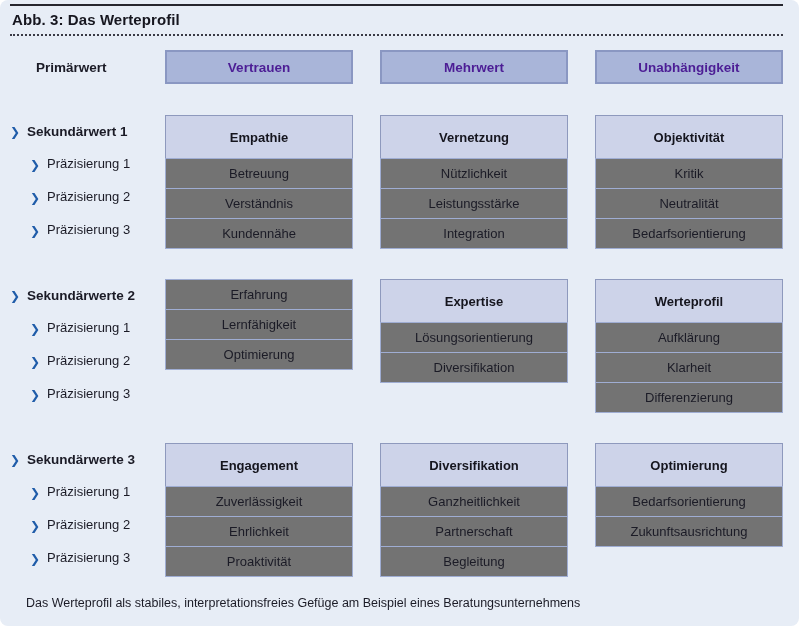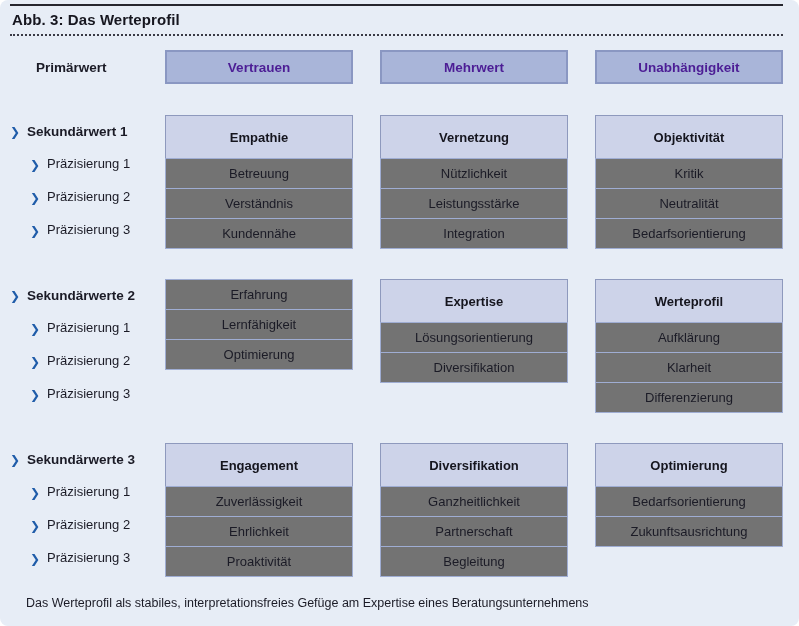--- a/index.html
+++ b/index.html
@@ -243,15 +243,15 @@
       <div class="cell">Partnerschaft</div>
       <div class="cell">Begleitung</div>
     </div>
     <div class="vcol">
       <div class="cell hdr">Optimierung</div>
       <div class="cell">Bedarfsorientierung</div>
       <div class="cell">Zukunftsausrichtung</div>
     </div>
   </div>
 
-  <div class="caption">Das Werteprofil als stabiles, interpretationsfreies Gefüge am Expertise eines Beratungsunternehmens</div>
+  <div class="caption">Das Werteprofil als stabiles, interpretationsfreies Gefüge am Beispiel eines Beratungsunternehmens</div>
 
 </div>
 
 </body></html>

